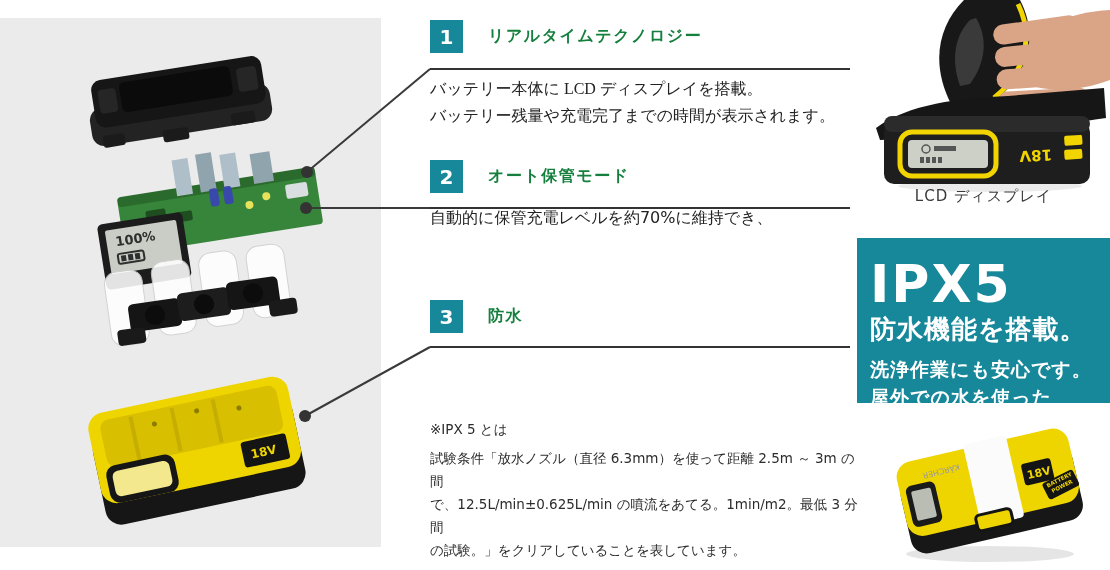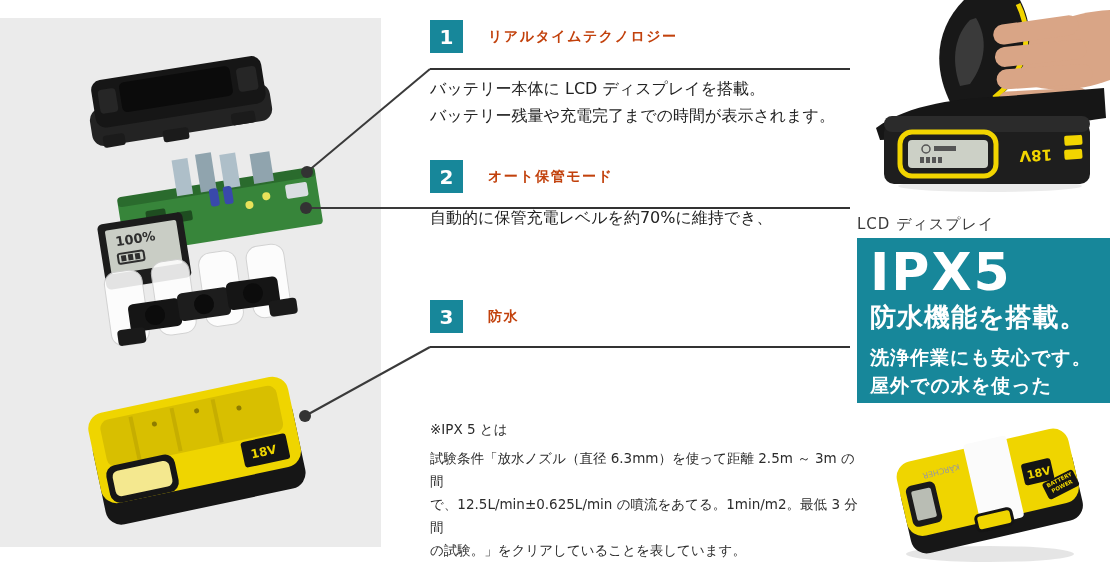--- a/index.html
+++ b/index.html
@@ -11,32 +11,32 @@
   .gray-panel { position:absolute; left:0; top:18px; width:381px; height:529px; background:#ebebeb; }
   .gray-panel svg { position:absolute; left:0; top:0; }
 
   
   .callouts { position:absolute; left:0; top:0; width:1110px; height:570px; pointer-events:none; }
 
   
   .sec-head { position:absolute; left:430px; width:420px; display:flex; align-items:center; }
   .numbox { width:33px; height:33px; background:#17879a; color:#fff; font-size:20px; font-weight:700;
             display:flex; align-items:center; justify-content:center; flex:0 0 33px; }
-  .sec-title { margin-left:25px; font-size:14px; font-weight:700; color:#c2410c; letter-spacing:1.5px; }
+  .sec-title { margin-left:25px; font-size:16px; font-weight:700; color:#15803d; letter-spacing:1.5px; }
   .divider { position:absolute; left:430px; width:420px; height:2px; background:#333; }
   .sec-body { position:absolute; left:430px; width:430px; font-size:16px; line-height:27px; color:#222; }
   .footnote { position:absolute; left:430px; top:418px; width:430px; font-size:13.5px; line-height:23px; color:#2c2c2c; }
   .footnote .fn-title { margin-bottom:6px; }
 
   
   .photo-top { position:absolute; left:868px; top:0; width:242px; height:194px; }
-  .lcd-caption { position:absolute; left:857px; top:215px; width:253px; text-align:left;
+  .lcd-caption { position:absolute; left:857px; top:187px; width:253px; text-align:center;
                  font-size:15px; color:#3a3a3a; letter-spacing:1px; }
   .ipx5-panel { position:absolute; left:857px; top:238px; width:253px; height:165px; background:#17879a;
-                color:#fff; padding:4px 10px 0 13px; overflow:hidden; }
+                color:#fff; padding:16px 10px 0 13px; overflow:hidden; }
   .ipx5-headline { font-size:52px; font-weight:700; line-height:60px; letter-spacing:2px; }
   .ipx5-subhead { font-size:26px; font-weight:700; line-height:30px; letter-spacing:1px; }
   .ipx5-line { font-size:19px; font-weight:700; line-height:28px; letter-spacing:1px; }
   .ipx5-gap { height:11px; }
   .photo-bottom { position:absolute; left:878px; top:422px; width:224px; height:146px; }
 </style>
 </head>
 <body>
 
 <div id="stage">
@@ -125,21 +125,21 @@
     <circle cx="307" cy="172" r="6" fill="#333"></circle>
     <circle cx="306" cy="208" r="6" fill="#333"></circle>
     <circle cx="305" cy="416" r="6" fill="#333"></circle>
   </svg>
 
   <div class="sec-head" style="top:20px;">
     <div class="numbox">1</div>
     <div class="sec-title">リアルタイムテクノロジー</div>
   </div>
   <div class="divider" style="top:68px;"></div>
-  <div class="sec-body" style="top:75px;">
+  <div class="sec-body" style="top:75px;font-family:Liberation Serif, serif;">
     <div>バッテリー本体に LCD ディスプレイを搭載。</div>
     <div>バッテリー残量や充電完了までの時間が表示されます。</div>
   </div>
 
   <div class="sec-head" style="top:160px;">
     <div class="numbox">2</div>
     <div class="sec-title">オート保管モード</div>
   </div>
   <div class="divider" style="top:207px;"></div>
   <div class="sec-body" style="top:204px;">

